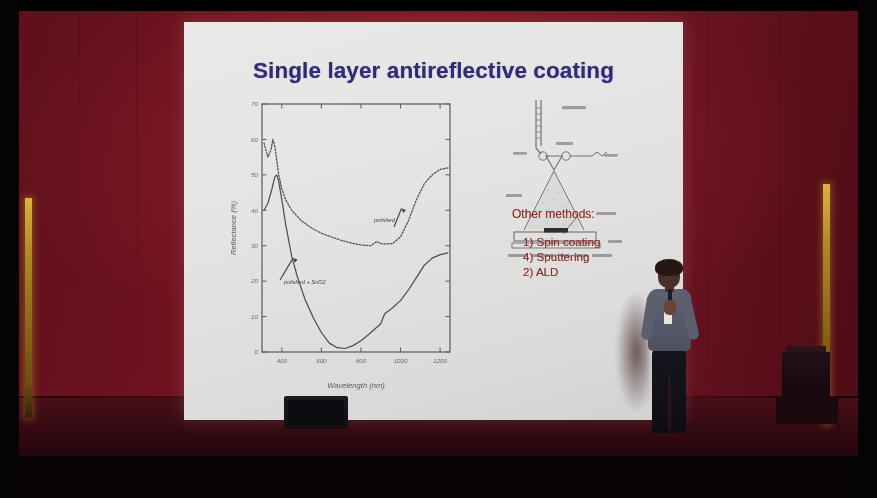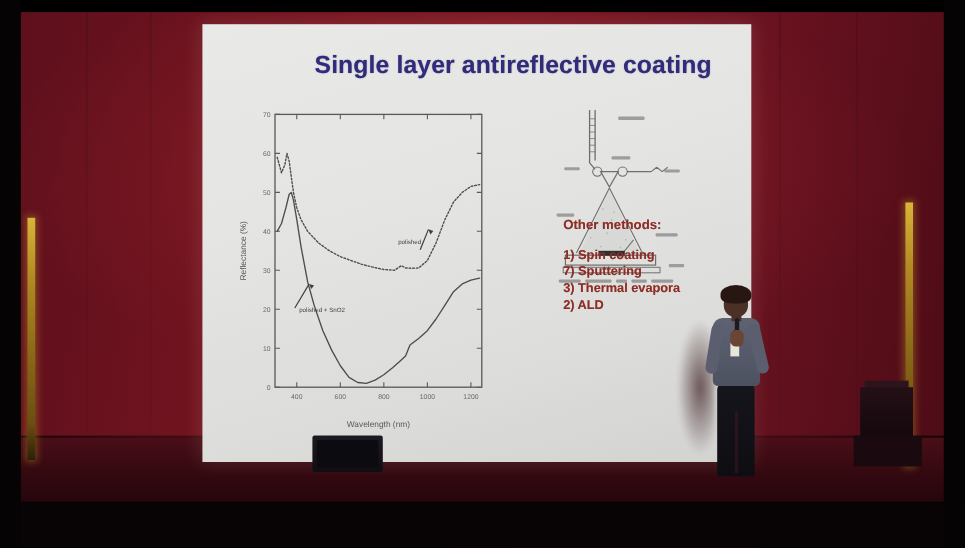--- a/index.html
+++ b/index.html
@@ -40,42 +40,41 @@
 
   
   .slide{
     position:absolute;left:184px;top:22px;width:499px;height:398px;
     background:linear-gradient(165deg,#e9e9e7 0%, #e4e4e2 40%, #dcdcda 75%, #d2d2d1 100%);
     box-shadow:0 0 16px 3px rgba(255,245,220,.10);
     overflow:hidden;
   }
 
   .slide-title{
-    position:absolute;left:0;top:24px;width:499px;text-align:center;
+    position:absolute;left:0;top:36px;width:499px;text-align:center;
     font-size:22.5px;font-weight:bold;color:#312c7a;letter-spacing:.1px;
     text-shadow:0 0 1.1px rgba(49,44,122,.55);
-    margin-left:33px;
-  }
-
-  
-  .chart-wrap{position:absolute;left:26px;top:72px;width:238px;height:312px;}
+  }
+
+  
+  .chart-wrap{position:absolute;left:38px;top:72px;width:238px;height:312px;font-style:italic;}
   .chart-svg{display:block;}
 
   
   .diagram-wrap{position:absolute;left:316px;top:72px;width:142px;height:170px;}
 
   
   .methods{
-    position:absolute;left:328px;top:176px;width:170px;
-    color:#8d2d26;font-size:11.6px;font-weight:bold;line-height:1.05;
+    position:absolute;left:328px;top:186px;width:170px;
+    color:#8d2d26;font-size:11.6px;font-weight:normal;line-height:1.05;
     text-shadow:0 0 .6px rgba(141,45,38,.5);
   }
   .methods-head{margin-bottom:15px;font-size:12px;}
   .methods li{list-style:none;margin:0 0 3.2px 0;white-space:nowrap;}
-  .methods ul{margin:0;padding:0;}
+  .methods ul{margin:11px;padding:0;}
 
   
   .presenter{position:absolute;left:638px;top:256px;width:62px;height:182px;}
   .p-head{position:absolute;left:20px;top:8px;width:22px;height:24px;border-radius:48% 48% 44% 44%;
     background:#4a3026;}
   .p-hair{position:absolute;left:17px;top:3px;width:28px;height:17px;border-radius:50% 50% 38% 38%;
     background:#271611;}
   .p-neck{position:absolute;left:27px;top:29px;width:9px;height:7px;background:#4a3026;}
   .p-torso{position:absolute;left:10px;top:33px;width:43px;height:62px;border-radius:9px 9px 5px 5px;
     background:linear-gradient(to bottom,#5e6272,#4d5261);}
@@ -243,22 +242,21 @@
           <rect x="74" y="160" width="14" height="3" rx="1"></rect>
           <rect x="92" y="160" width="20" height="3" rx="1"></rect>
         </g>
       </svg>
     </div>
 
     <div class="methods">
       <div class="methods-head">Other methods:</div>
       <ul id="methods-list">
           <li>1) Spin coating</li>
-          <li>7) Sputtering</li>
-          <li>3) Thermal evapora</li>
+          <li>4) Sputtering</li>
           <li>2) ALD</li>
         </ul>
     </div>
   </div>
 
   <div class="presenter">
     <div class="p-shadow"></div>
     <div class="p-legs"></div>
     <div class="p-leg-gap"></div>
     <div class="p-torso"></div>

